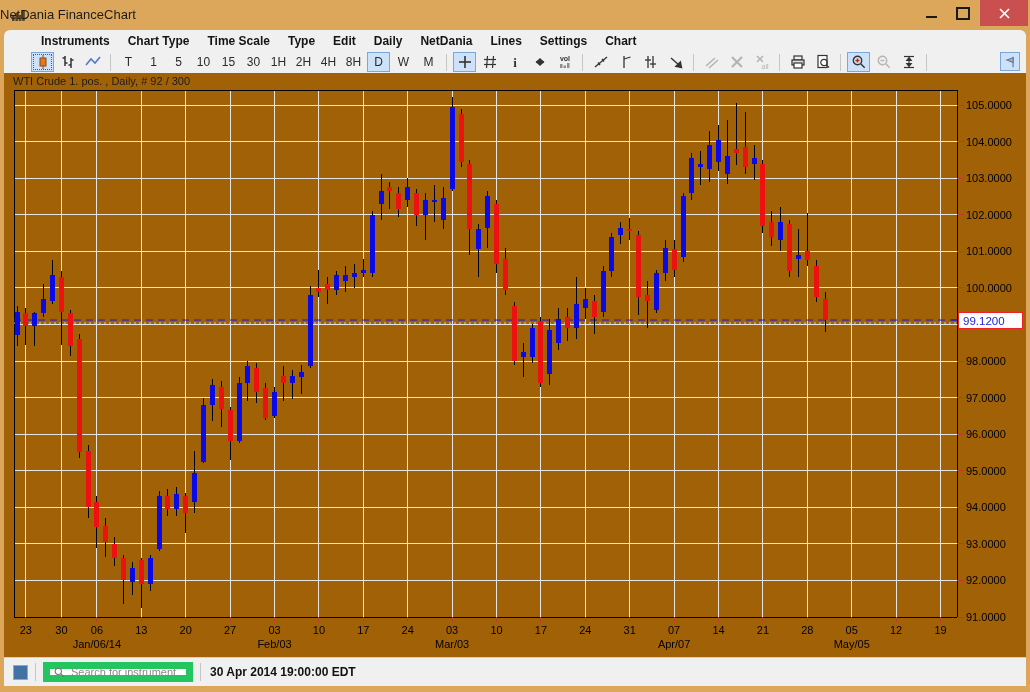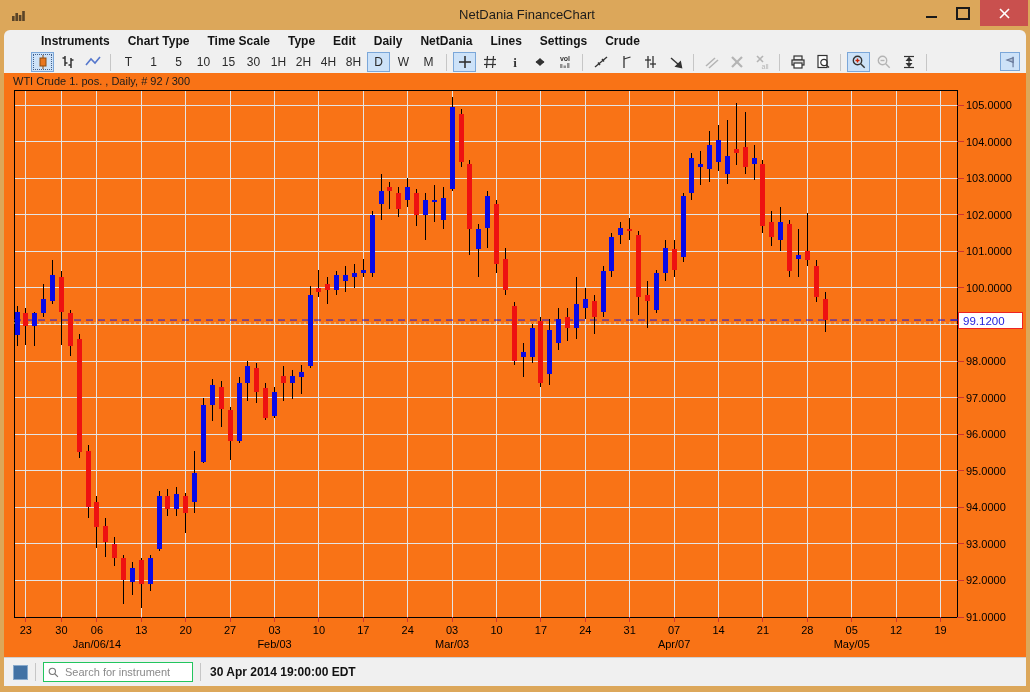--- a/index.html
+++ b/index.html
@@ -1,22 +1,22 @@
 <!DOCTYPE html>
 <html><head>
 <meta charset="utf-8">
 <style>
   html,body{margin:0;padding:0;background:#9a9a9a;}
   .window{position:relative;width:1030px;height:692px;background:#dca75a;
     font-family:"Liberation Sans",sans-serif;overflow:hidden;}
   
   .titlebar{position:absolute;top:0;left:0;right:0;height:30px;}
   .title-icon{position:absolute;left:10px;top:7px;width:16px;height:16px;}
-  .title-text{position:absolute;left:0;right:8px;top:7px;text-align:center;
-    font-size:13px;color:#1c1c1c;margin-left:32px;}
+  .title-text{position:absolute;left:0;right:8px;top:7px;
+    font-size:13px;color:#1c1c1c;}
   .win-btn{position:absolute;top:0;height:26px;display:flex;align-items:center;
     justify-content:center;cursor:default;}
   .btn-min{right:84px;width:30px;}
   .btn-max{right:52px;width:30px;}
   .btn-close{right:2px;width:48px;background:#c9504e;}
   .glyph-min{width:11px;height:0;border-top:2px solid #1a1a1a;margin-top:8px;}
   .glyph-max{width:10px;height:9px;border:2px solid #1a1a1a;background:transparent;}
   
   .main{position:absolute;left:4px;right:4px;top:30px;bottom:6px;background:#f0f0f0;border-radius:6px;}
   .menubar{position:absolute;top:0;left:0;right:0;height:21px;display:flex;
@@ -26,29 +26,29 @@
     align-items:center;padding-left:26px;border-bottom:1px solid #dedede;}
   .tbtn{min-width:23px;height:20px;display:flex;align-items:center;justify-content:center;
     font-size:12px;color:#2a2a2a;border:1px solid transparent;margin:0 1px;box-sizing:border-box;}
   .tbtn.sel{background:#cde2f8;border-color:#7ba7d9;}
   .tbtn.foc{outline:1px dotted #44608a;outline-offset:-3px;}
   .tbtn.dis{color:#b4b4b4;}
   .tsep{width:1px;height:17px;background:#c6c6c6;margin:0 5px;}
   .pinbtn{position:absolute;right:6px;top:22px;width:20px;height:19px;background:#cde2f8;
     border:1px solid #7ba7d9;display:flex;align-items:center;justify-content:center;box-sizing:border-box;}
   
-  .chartwrap{position:absolute;top:43px;left:0;right:0;bottom:28px;background:#f97316;}
+  .chartwrap{position:absolute;top:43px;left:0;right:0;bottom:28px;background:#a16207;}
   .chart-label{position:absolute;left:9px;top:2px;font-size:11px;color:#1c1c1c;}
   #chart-svg{position:absolute;left:0;top:0;}
   
   .statusbar{position:absolute;left:0;right:0;bottom:0;height:28px;background:#f0f0f0;
     border-top:1px solid #cfcfcf;display:flex;align-items:center;padding-left:9px;}
   .status-square{width:13px;height:13px;background:#4272a4;border:1px solid #88aacc;}
   .ssep{width:1px;height:18px;background:#c6c6c6;margin:0 7px;}
-  .searchbox{width:150px;height:20px;background:#ffffff;border:1px solid #22c55e;
+  .searchbox{width:150px;height:20px;background:#ffffff;border:7px solid #22c55e;
     display:flex;align-items:center;padding:0 4px;box-sizing:border-box;}
   .searchbox input{border:none;outline:none;flex:1;font-size:11px;min-width:0;
     font-family:"Liberation Sans",sans-serif;color:#333;background:transparent;margin-left:4px;}
   .searchbox input::placeholder{color:#8a8a8a;}
   .timestamp{font-size:12px;font-weight:bold;color:#111;margin-left:2px;text-align:right;}
 </style>
 </head>
 <body>
 
 <div class="window">
@@ -85,21 +85,21 @@
     <div class="menubar">
         <div class="menu-item">Instruments</div>
         <div class="menu-item">Chart Type</div>
         <div class="menu-item">Time Scale</div>
         <div class="menu-item">Type</div>
         <div class="menu-item">Edit</div>
         <div class="menu-item">Daily</div>
         <div class="menu-item">NetDania</div>
         <div class="menu-item">Lines</div>
         <div class="menu-item">Settings</div>
-        <div class="menu-item">Crude</div>
+        <div class="menu-item">Chart</div>
       </div>
     <div class="toolbar">
         <div class="tbtn sel foc">
           <svg width="16" height="16" viewBox="0 0 16 16">
             <line x1="8" y1="1" x2="8" y2="15" stroke="#8a4a10"></line>
             <rect x="5" y="4" width="6" height="8" fill="#e8761e" stroke="#8a4a10"></rect>
           </svg>
         </div>
         <div class="tbtn">
           <svg width="16" height="16" viewBox="0 0 16 16">

